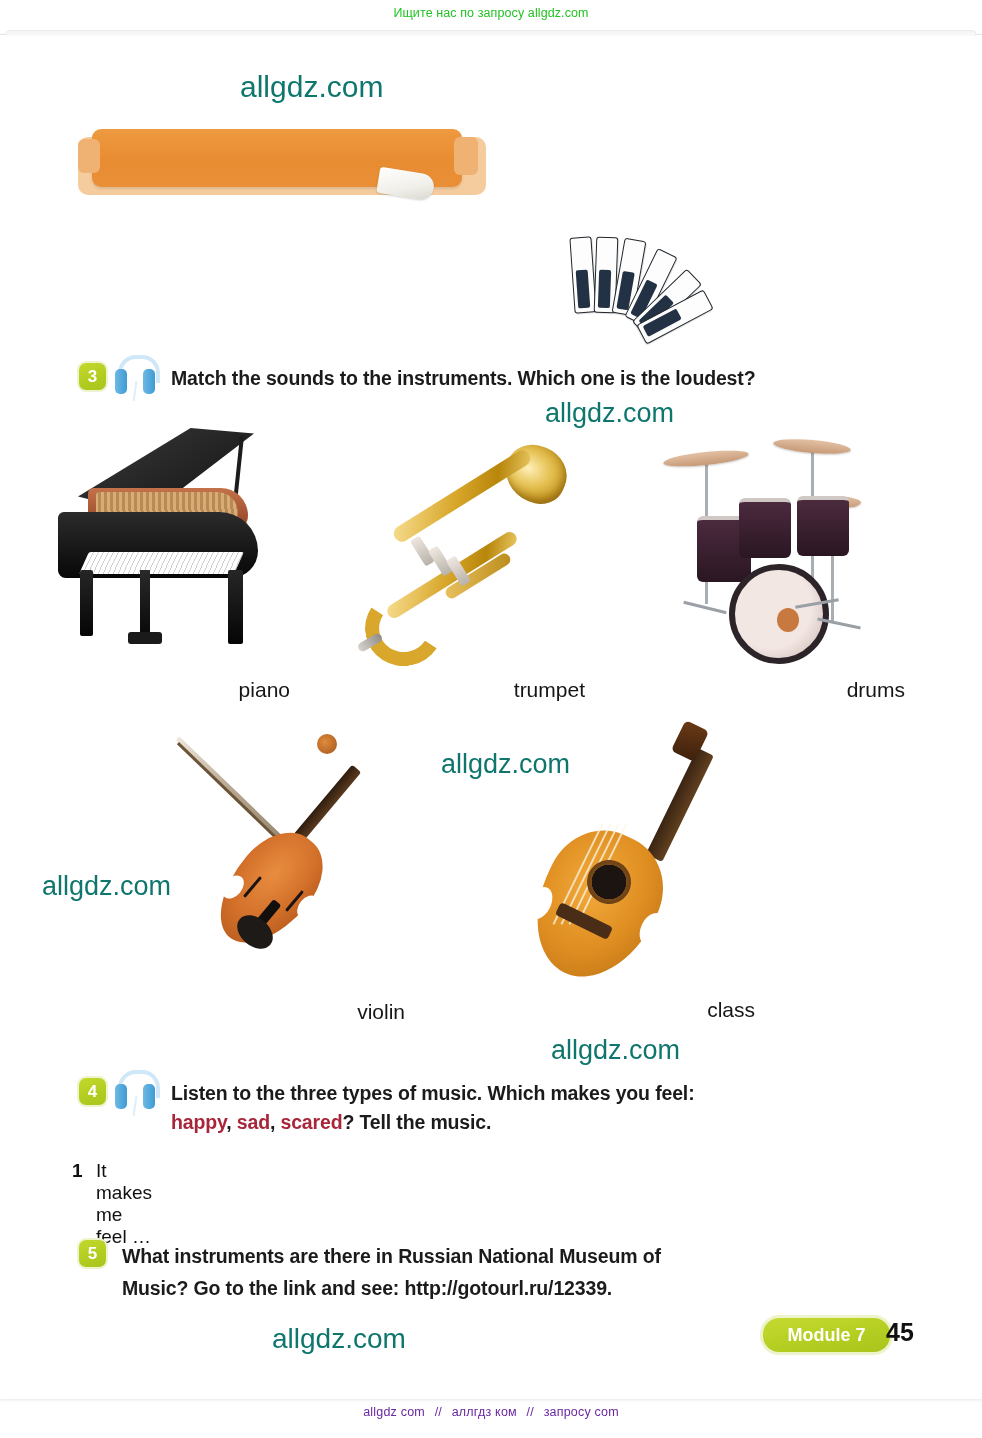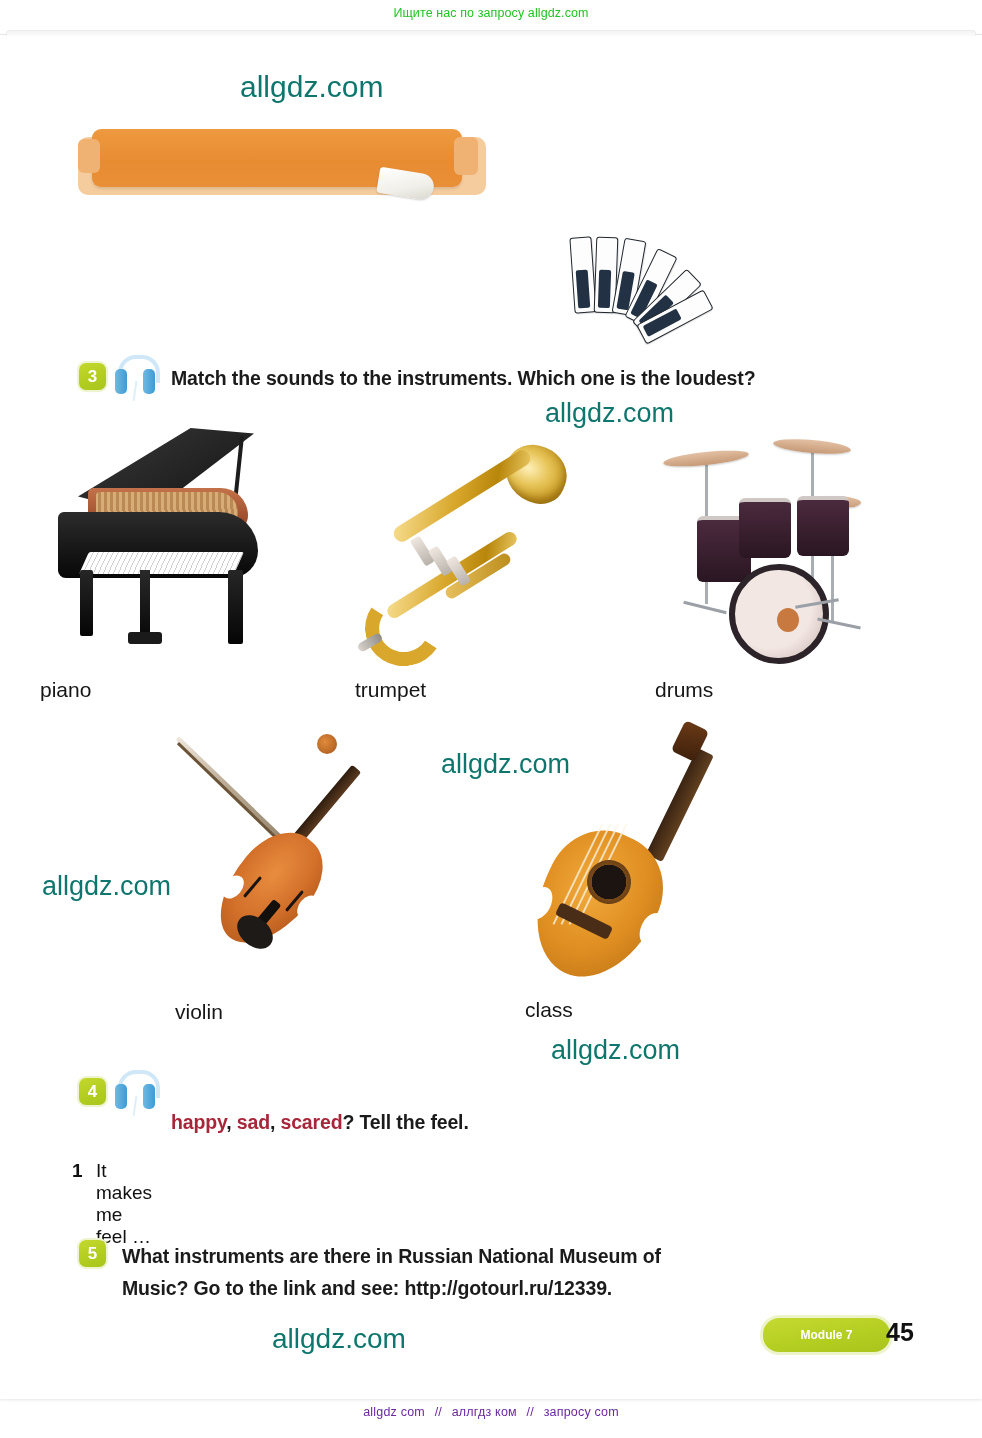--- a/index.html
+++ b/index.html
@@ -128,21 +128,21 @@
   .task{
     position:absolute;font-family:"Liberation Sans", sans-serif;
     font-weight:700;font-size:19.5px;line-height:29px;color:#1b1b1b;
     letter-spacing:-.15px;
   }
   .hl{color:#a8263a;}
 
   
   .cell{position:absolute;}
   .cap{
-    position:absolute;width:100%;text-align:left;
+    position:absolute;width:100%;text-align:right;
     font-family:"Liberation Sans", sans-serif;font-size:21px;color:#161616;
   }
   .art{position:absolute;left:0;top:0;}
 
   
   .piano .body{
     position:absolute;left:18px;top:92px;width:200px;height:66px;
     background:linear-gradient(180deg,#2c2c2c,#070707);
     border-radius:6px 40px 28px 8px;
   }
@@ -338,21 +338,21 @@
   }
   .guitar .gs2{left:60px;}
   .guitar .gs3{left:68px;}
   .guitar .gs4{left:76px;}
 
   
   .module-badge{
     position:absolute;left:763px;top:1318px;width:127px;height:34px;border-radius:16px;
     background:linear-gradient(170deg,#c6da31 0%,#b5ce22 55%,#aac41c 100%);
     box-shadow:0 0 0 3px #edf4cb, 0 1px 3px rgba(0,0,0,.18);
-    color:#fff;font-weight:700;font-size:12px;line-height:34px;text-align:center;
+    color:#fff;font-weight:700;font-size:18px;line-height:34px;text-align:center;
     font-family:"Liberation Sans", sans-serif;
   }
   .page-no{
     position:absolute;left:886px;top:1318px;
     font-family:"Liberation Sans", sans-serif;font-weight:700;font-size:25px;color:#111;
   }
 
   .bottom-bar{
     position:absolute;left:0;top:1405px;width:982px;text-align:center;
     font-size:12.5px;color:#6a27a0;letter-spacing:.2px;
@@ -500,22 +500,22 @@
 
 <div class="ex">
   <div class="num-badge" style="left:79px;top:1078px;">4</div>
   <div class="hp" style="left:113px;top:1070px;">
     <div class="band"></div>
       <div class="cup cupL"></div>
       <div class="cup cupR"></div>
       <div class="cord"></div>
   </div>
   <div class="task" style="left:171px;top:1079px;width:700px;">
-    <br>
-    <span class="hl">happy</span><span>, </span><span class="hl">sad</span><span>, </span><span class="hl">scared</span><span>? Tell the feel.</span>
+    <span>Listen to the three types of music. Which makes you feel:</span><br>
+    <span class="hl">happy</span><span>, </span><span class="hl">sad</span><span>, </span><span class="hl">scared</span><span>? Tell the music.</span>
   </div>
   <div style="position:absolute;left:72px;top:1160px;font-size:19px;font-weight:700;color:#111;font-family:'Liberation Sans',sans-serif;">1</div>
   <div style="position:absolute;left:96px;top:1160px;font-size:19px;color:#111;font-family:'Liberation Sans',sans-serif;">It makes me feel … .</div>
 </div>
 
 <div class="ex">
   <div class="num-badge" style="left:79px;top:1240px;">5</div>
   <div class="task" style="left:122px;top:1240px;width:700px;line-height:32px;">
     <span>What instruments are there in Russian National Museum of</span><br>
     <span>Music? Go to the link and see: http://gotourl.ru/12339.</span>

